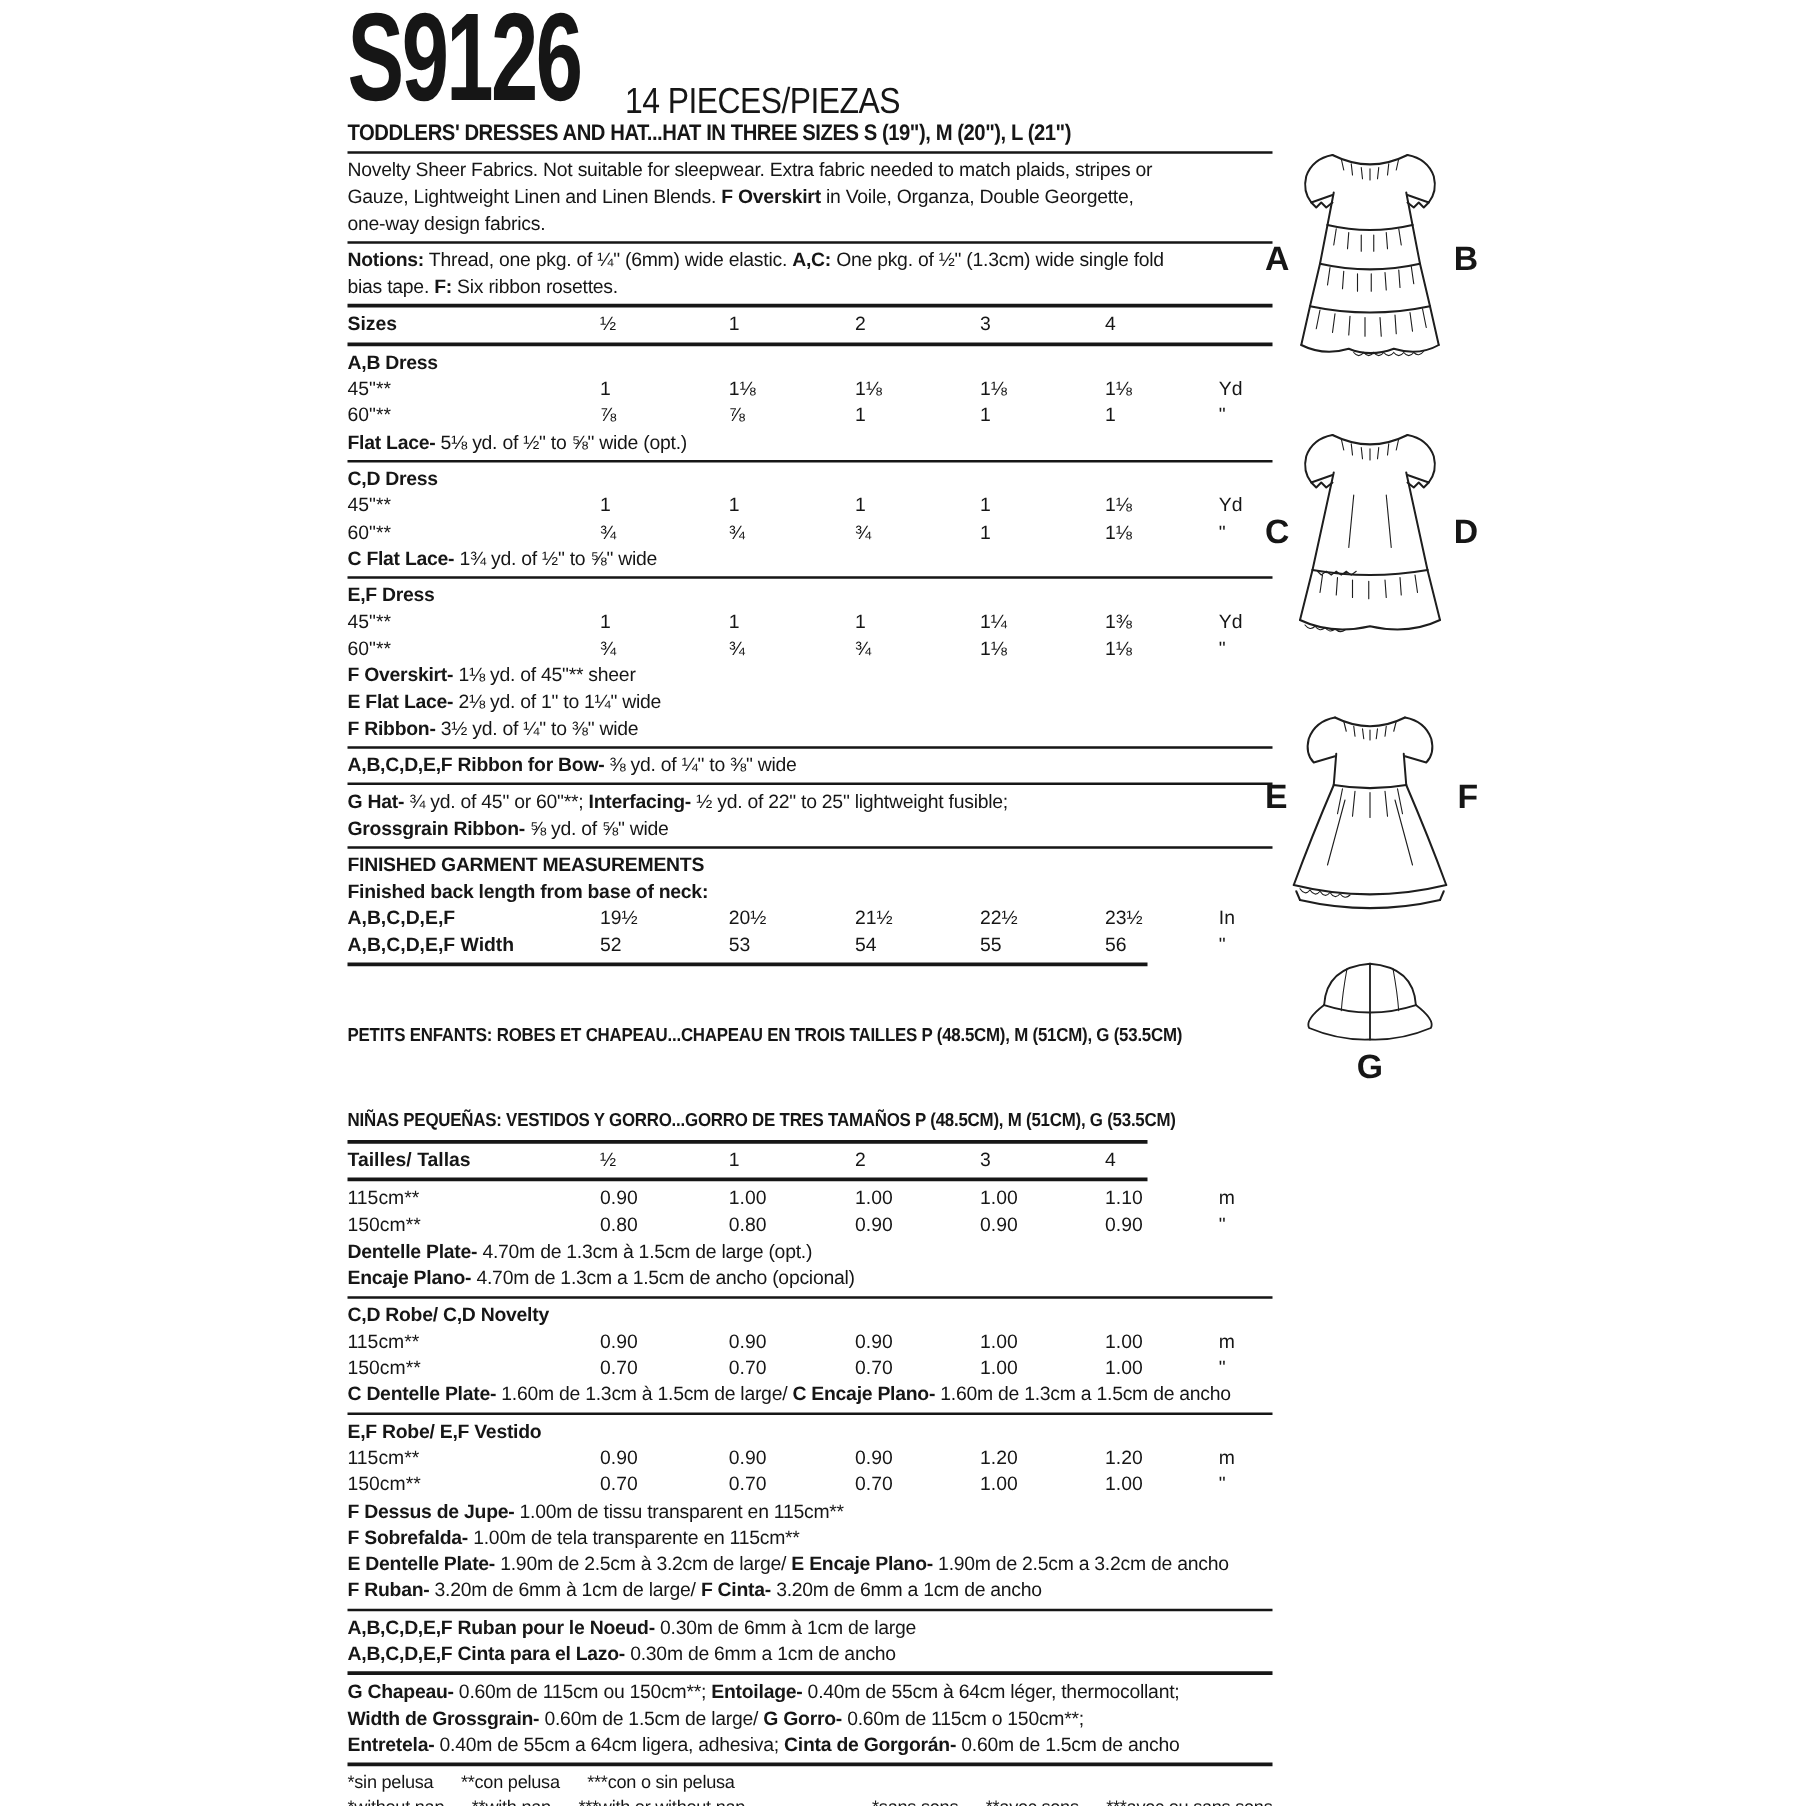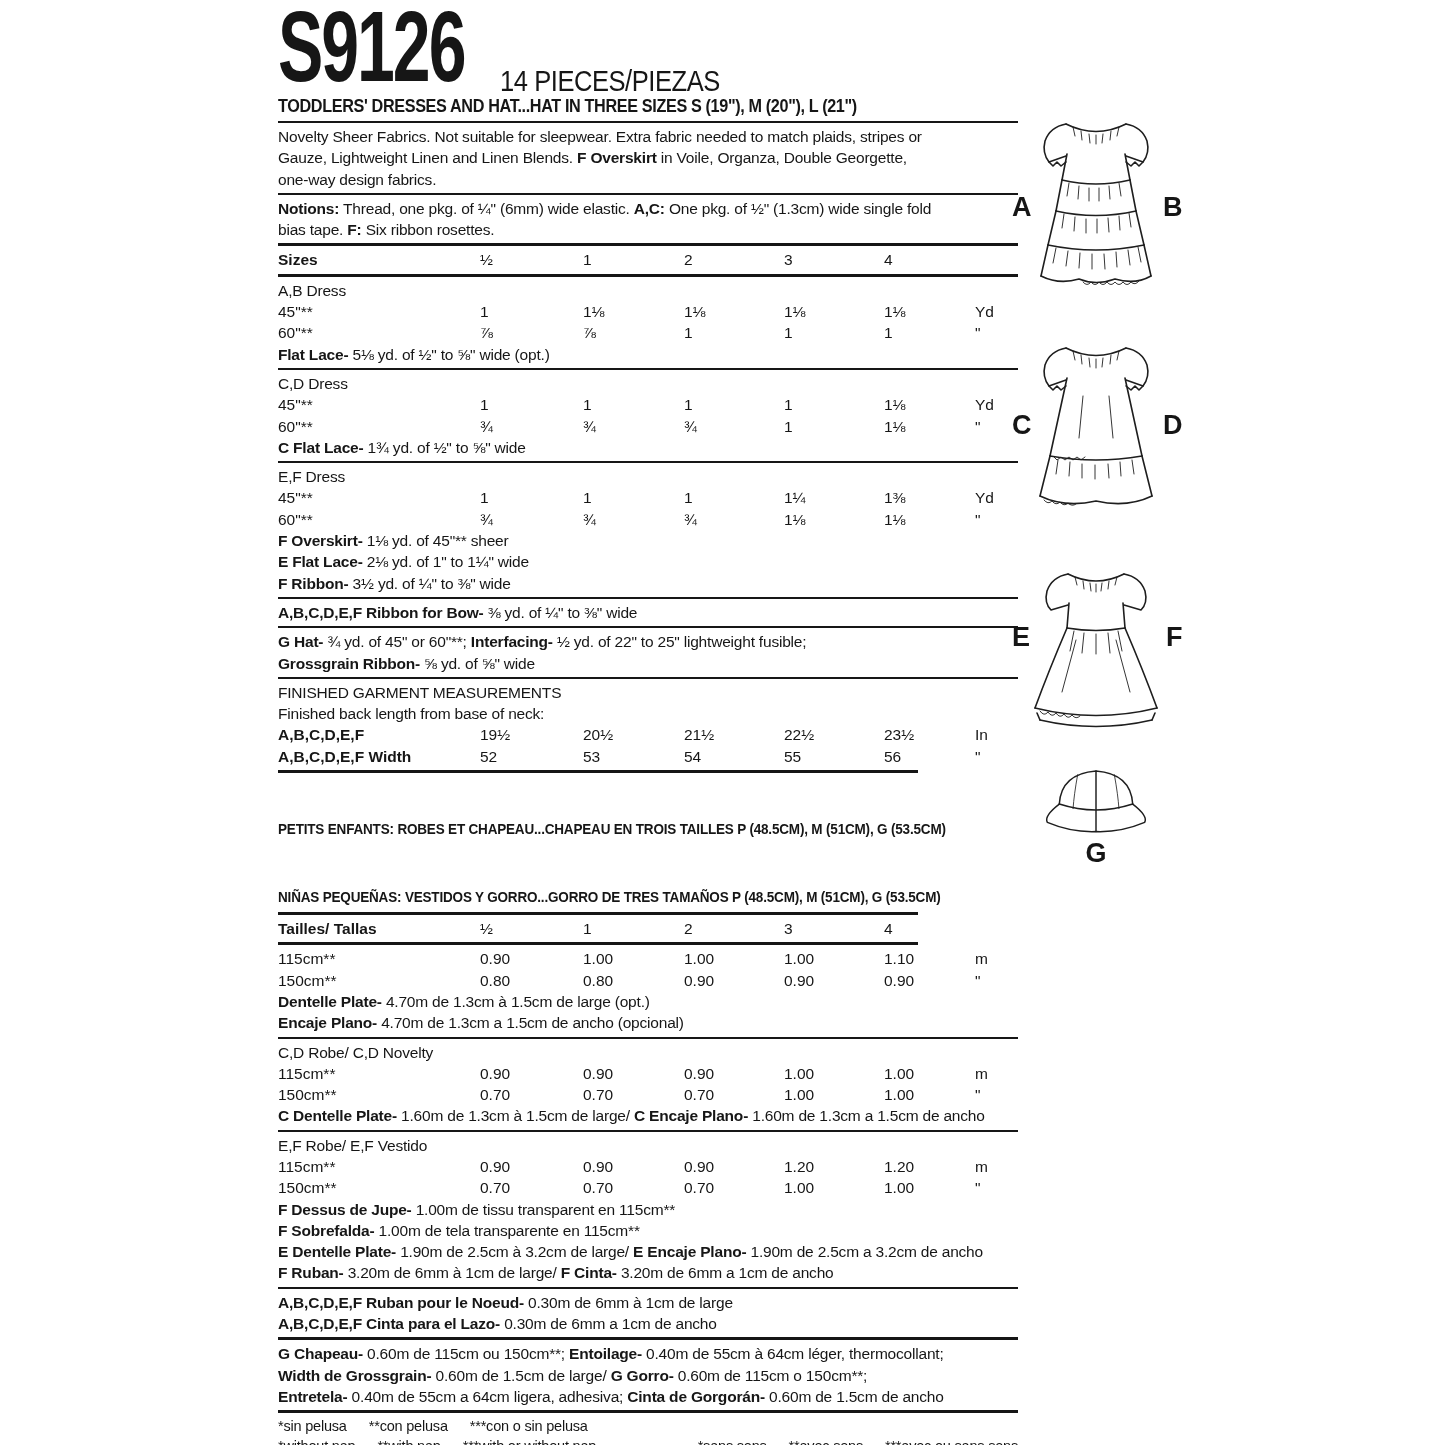--- a/index.html
+++ b/index.html
@@ -7,21 +7,21 @@
          font-family:"Liberation Sans",sans-serif;overflow:hidden;}
   
   .hdr{position:absolute;left:278px;top:10px;height:92px;width:740px;}
   .pnum{position:absolute;left:0;top:-14px;font-size:100px;font-weight:700;letter-spacing:-3px;
         transform:scaleX(0.68);transform-origin:0 0;line-height:1;}
   .pieces{position:absolute;left:222px;bottom:4px;font-size:29px;letter-spacing:-0.5px;
         transform:scaleX(0.88);transform-origin:0 100%;white-space:nowrap;}
   
   .col{position:absolute;left:278px;top:95px;width:740px;}
   .line{white-space:nowrap;font-size:15.5px;line-height:21.3px;letter-spacing:-0.2px;}
-  .h{font-weight:400;}
+  .h{font-weight:700;}
   .big{font-size:18px;font-weight:700;letter-spacing:-0.4px;line-height:23px;}
   .rule{border-top:2px solid #161616;margin:3px 0 3px;}
   .rule.r3{border-top-width:3.5px;}
   .rule.w640{width:640px;}
   .sq{display:inline-block;transform:scaleX(0.9);transform-origin:0 50%;white-space:nowrap;}
   .bil{font-size:15px;font-weight:700;line-height:24px;white-space:nowrap;letter-spacing:-0.2px;margin-top:44px;}
   
   .trow{display:grid;grid-template-columns:202px 103px 101px 100px 100px 91px auto;
         font-size:15.5px;line-height:21.3px;}
   .tc{white-space:nowrap;}

